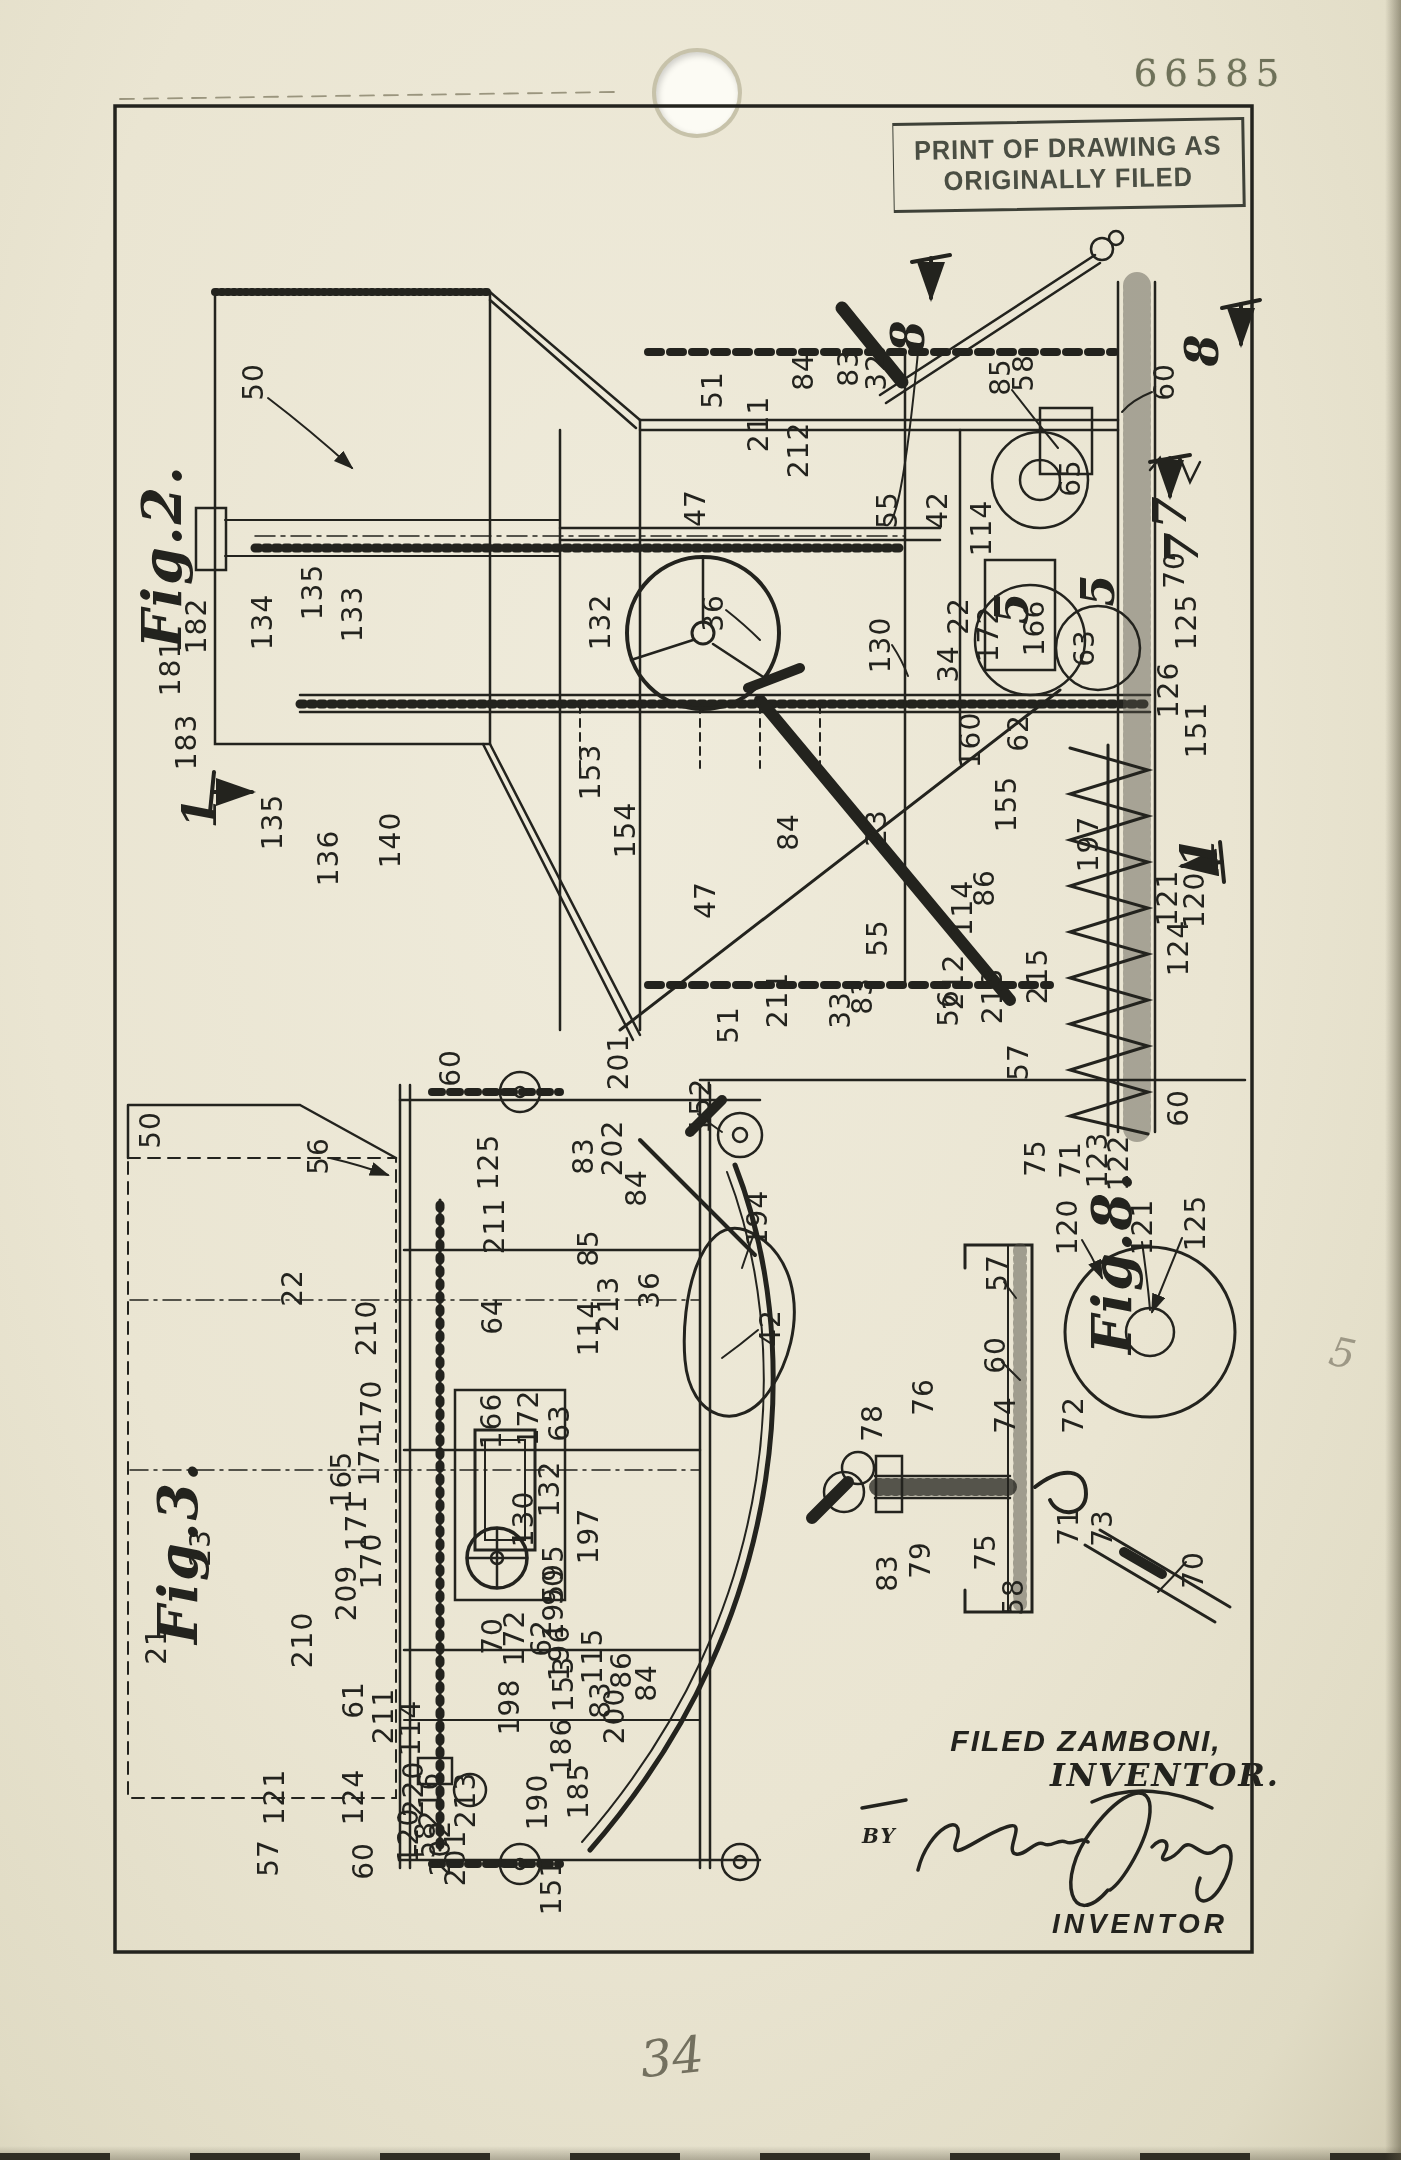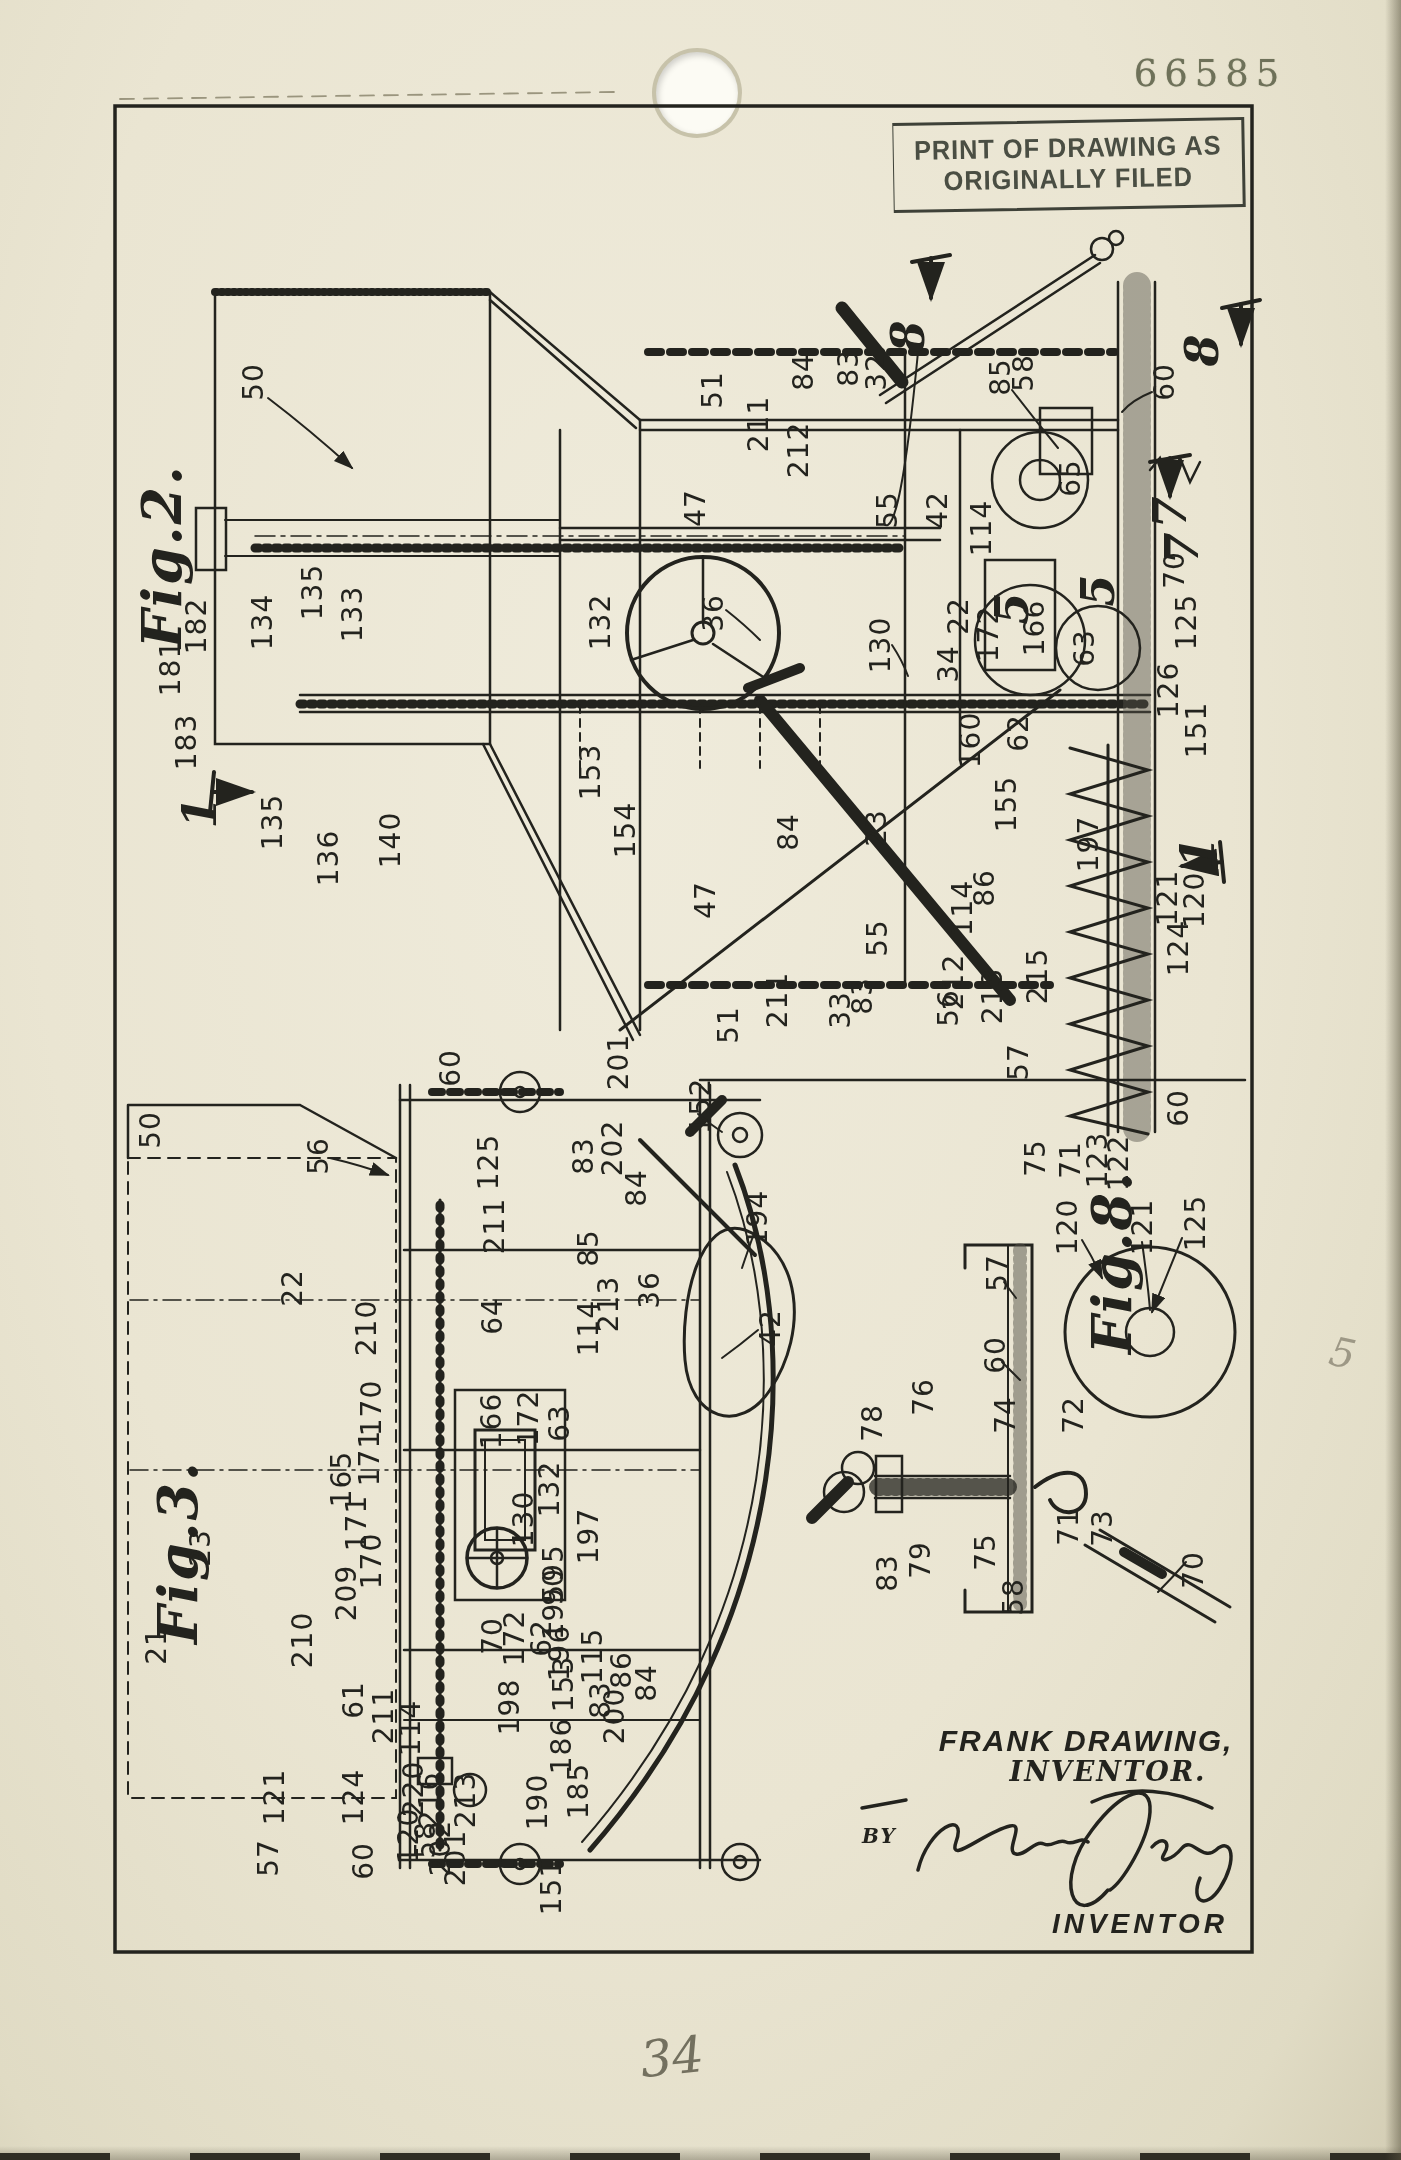--- a/index.html
+++ b/index.html
@@ -26,22 +26,22 @@
   .ref{position:absolute;transform:translate(-50%,-50%) rotate(-90deg);
         font-family:"DejaVu Sans", sans-serif;font-size:28px;color:#23231e;
         letter-spacing:1px;white-space:nowrap;}
   .ref.sec{font-family:"DejaVu Serif", serif;font-style:italic;font-weight:bold;font-size:46px;}
   .fig-label{position:absolute;transform:translate(-50%,-50%) rotate(-90deg);
         font-family:"DejaVu Serif", serif;font-style:italic;font-weight:bold;font-size:54px;
         letter-spacing:2px;white-space:nowrap;}
   .inv-name{position:absolute;left:928px;top:1724px;width:316px;text-align:center;
         font-family:"Liberation Sans", sans-serif;font-style:italic;font-weight:bold;
         font-size:30px;letter-spacing:2px;white-space:nowrap;}
-  .inv-title{position:absolute;left:988px;top:1756px;width:240px;text-align:center;
-        font-family:"DejaVu Serif", serif;font-style:italic;font-weight:bold;font-size:27px;letter-spacing:2px;}
+  .inv-title{position:absolute;left:1040px;top:1756px;width:240px;text-align:right;
+        font-family:"DejaVu Serif", serif;font-style:italic;font-weight:bold;font-size:32px;letter-spacing:2px;}
   .by-label{position:absolute;left:862px;top:1824px;
         font-family:"DejaVu Serif", serif;font-style:italic;font-weight:bold;font-size:20px;letter-spacing:2px;}
   .attorney{position:absolute;left:1010px;top:1908px;width:260px;text-align:center;
         font-family:"Liberation Sans", sans-serif;font-style:italic;font-weight:bold;
         font-size:28px;letter-spacing:4px;}
   .sheet-num{position:absolute;left:612px;top:2028px;width:120px;text-align:center;
         font-family:"DejaVu Serif", serif;font-style:italic;font-size:50px;color:#73705f;
         transform:rotate(-6deg);}
   .margin-note{position:absolute;left:1330px;top:1330px;font-family:"DejaVu Serif", serif;
         font-style:italic;font-size:40px;color:#8c8775;transform:rotate(12deg);opacity:.8;}
@@ -360,21 +360,21 @@
       <span class="ref" style="left: 1073px; top: 1415px;">72</span>
       <span class="ref" style="left: 1068px; top: 1527px;">71</span>
       <span class="ref" style="left: 1102px; top: 1528px;">73</span>
       <span class="ref" style="left: 985px; top: 1552px;">75</span>
       <span class="ref" style="left: 920px; top: 1560px;">79</span>
       <span class="ref" style="left: 887px; top: 1573px;">83</span>
       <span class="ref" style="left: 1013px; top: 1597px;">58</span>
       <span class="ref" style="left: 1193px; top: 1570px;">70</span>
     </div>
 
-  <div class="inv-name">FRANK DRAWING,</div>
+  <div class="inv-name">FILED ZAMBONI,</div>
   <div class="inv-title">INVENTOR.</div>
   <div class="by-label">BY</div>
   <div class="attorney">INVENTOR</div>
 
   <div class="sheet-num">34</div>
   <div class="margin-note">5</div>
 
   <div class="edge-bottom"></div>
   <div class="edge-dashes"></div>
   <div class="edge-right"></div>

